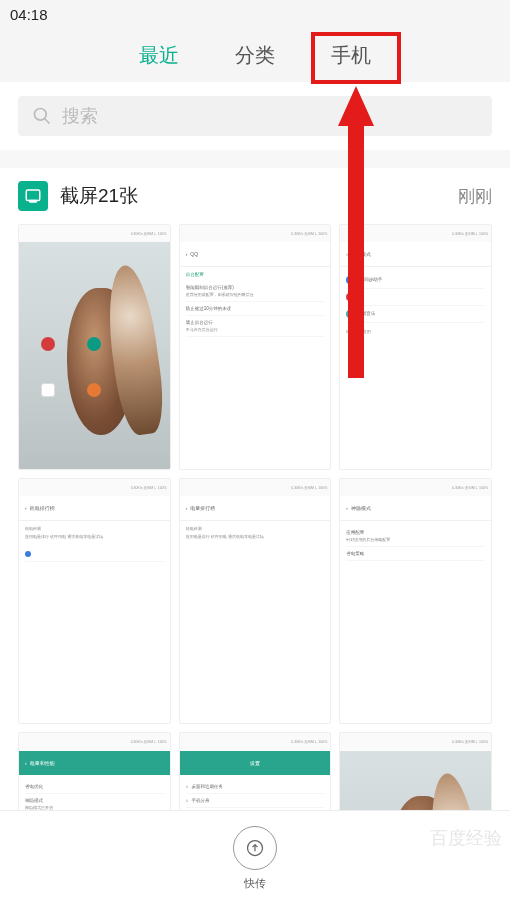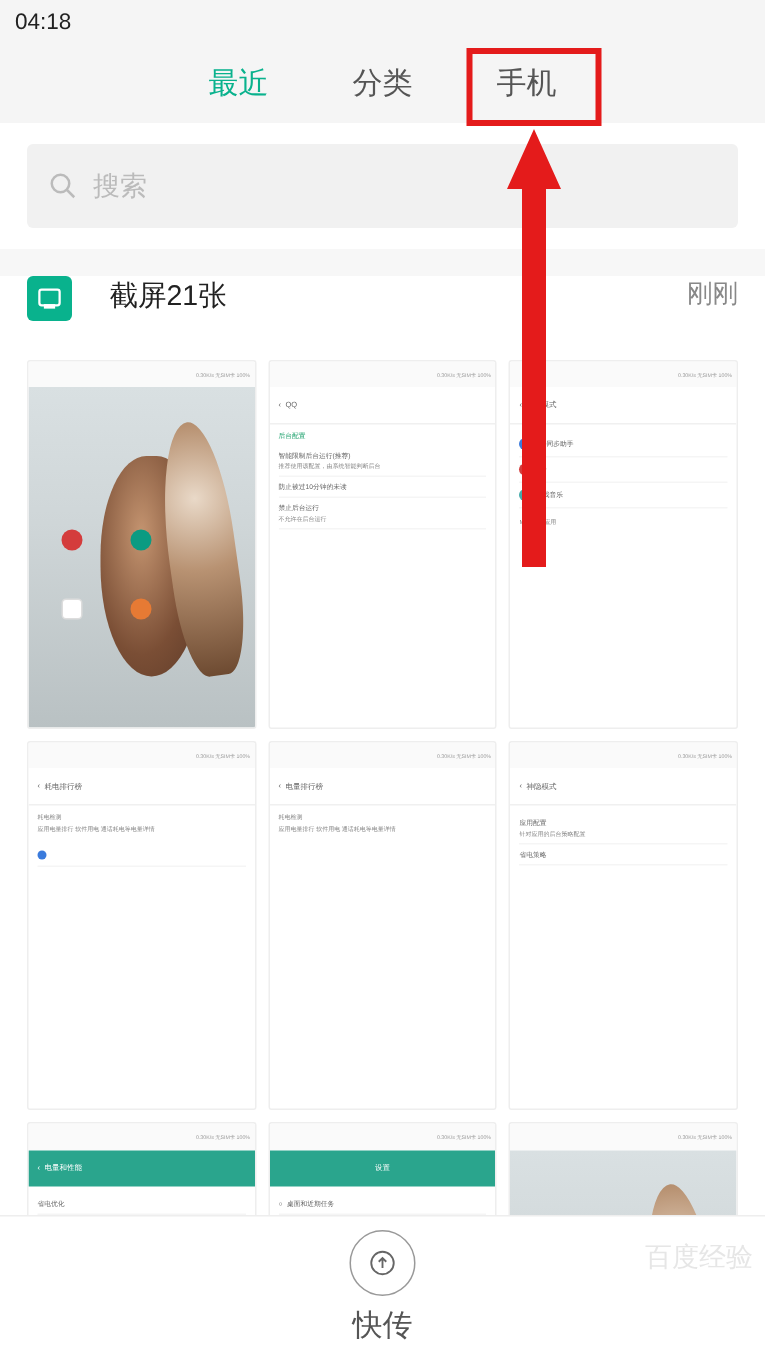--- a/index.html
+++ b/index.html
@@ -29,37 +29,37 @@
     align-items: center;
     justify-content: center;
     gap: 56px;
     background: #f5f5f5;
     font-size: 20px;
     color: #555;
   }
   .tab.active { color: #09b28d; }
   .search-area { padding: 14px 18px; background: #fff; }
   .search-box {
-    height: 56px;
+    height: 40px;
     background: #f1f1f1;
     border-radius: 4px;
     display: flex;
     align-items: center;
     padding: 0 14px;
     color: #bbb;
     font-size: 18px;
     gap: 10px;
   }
   .gap { height: 18px; background: #f7f7f7; }
   .album-header {
     display: flex;
-    align-items: flex-start;
+    align-items: center;
     height: 56px;
     padding: 0 18px;
-    gap: 25px;
+    gap: 12px;
   }
   .album-icon {
     width: 30px; height: 30px;
     background: #09b28d;
     border-radius: 4px;
     display: flex; align-items: center; justify-content: center;
   }
   .album-title { font-size: 19px; color: #222; flex: 1; }
   .album-time { font-size: 17px; color: #888; }
   .thumb-grid {
@@ -151,21 +151,21 @@
     align-items: center;
     justify-content: center;
     gap: 54px;
   }
   .baction {
     display: flex;
     flex-direction: column;
     align-items: center;
     gap: 6px;
     color: #555;
-    font-size: 20px;
+    font-size: 11px;
   }
   .baction .circ {
     width: 44px; height: 44px;
     border: 1.5px solid #999;
     border-radius: 50%;
     display: flex; align-items: center; justify-content: center;
   }
   .annotation-box {
     position: absolute;
     left: 311px; top: 32px;

